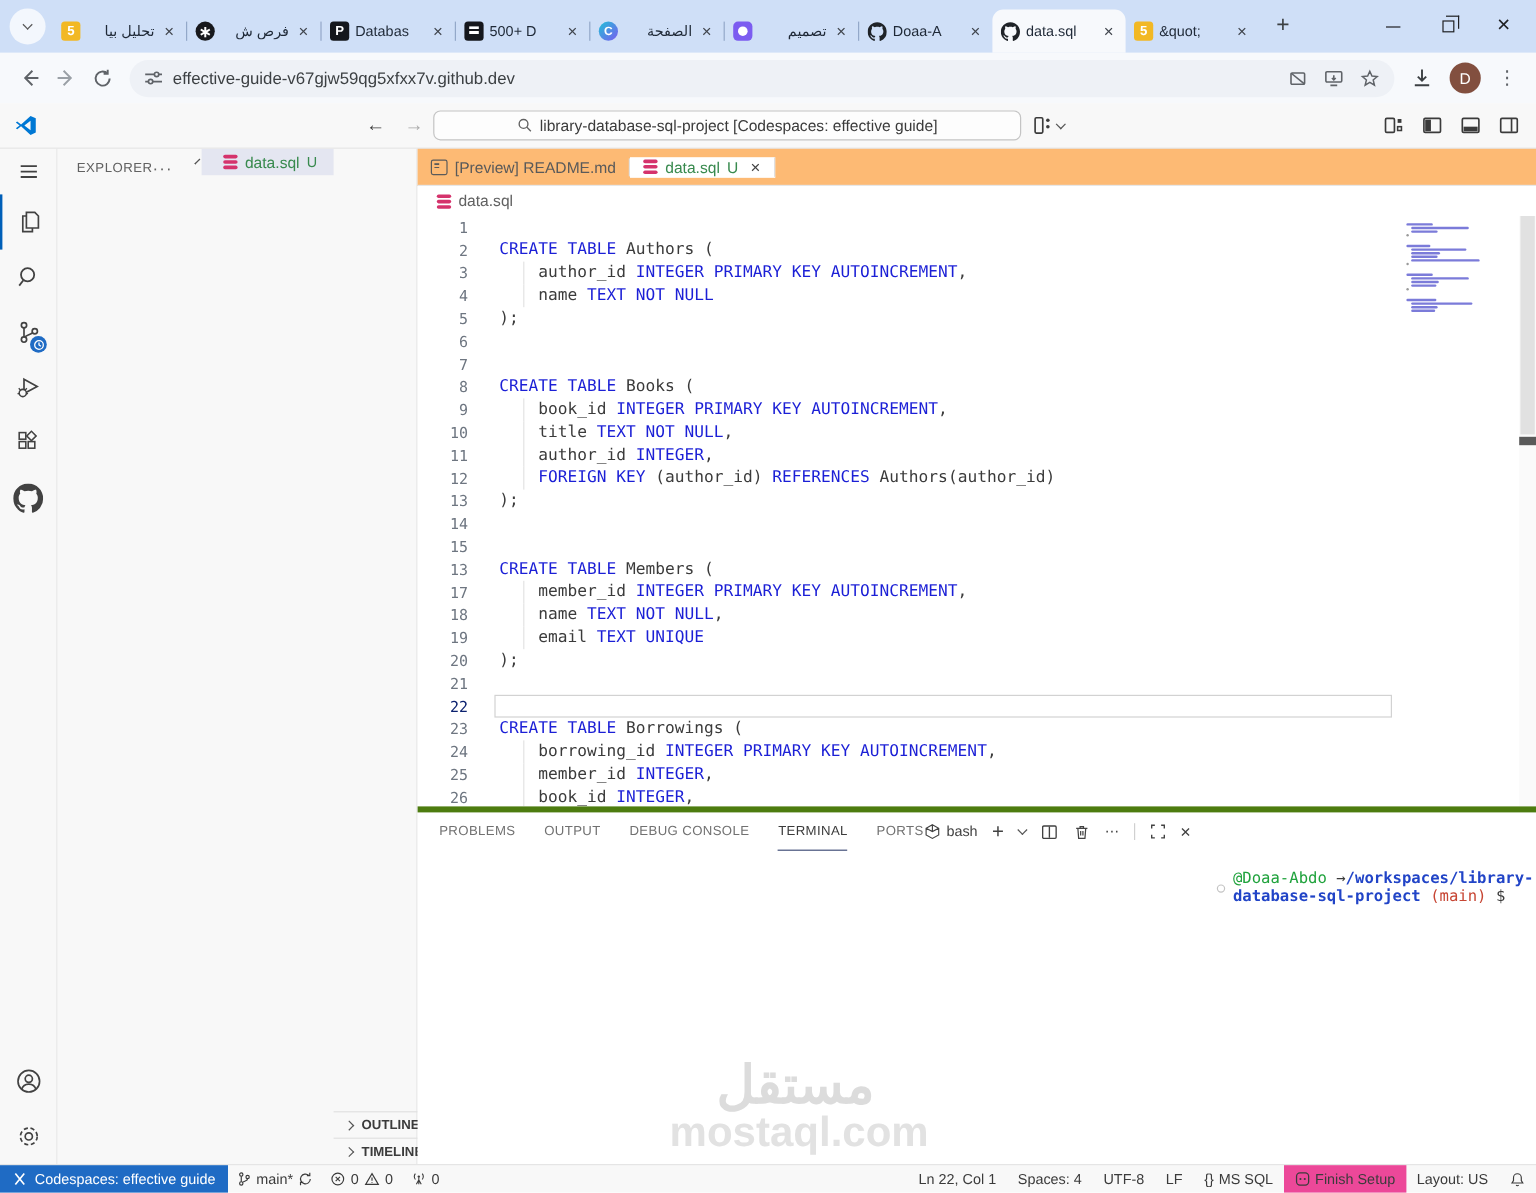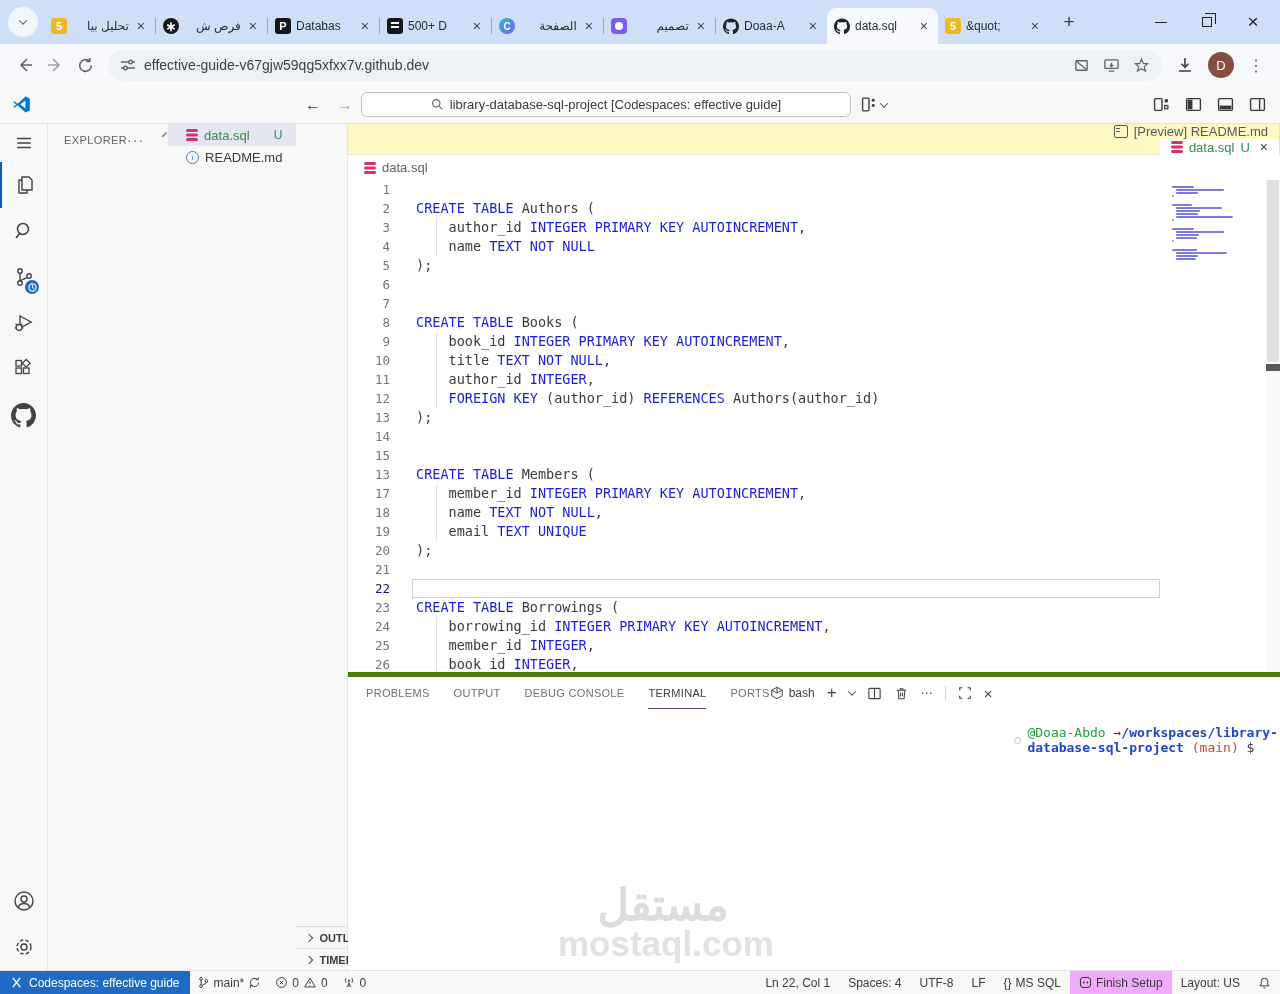--- a/index.html
+++ b/index.html
@@ -75,21 +75,21 @@
   .green { color:#388a4e; }
   .dbicon { width:12px; height:12px; position:relative; flex:0 0 auto; }
   .dbicon::before { content:""; position:absolute; left:0; top:0; width:12px; height:3px; background:#d5336c; border-radius:2px; box-shadow:0 4.5px 0 #d5336c, 0 9px 0 #d5336c; }
   .infoicon { width:13px; height:13px; border:1.3px solid #447fbe; border-radius:50%; color:#447fbe; font-size:9px; font-style:italic; font-family:"Liberation Serif",serif; display:flex; align-items:center; justify-content:center; flex:0 0 auto; }
   .infoicon::before { content:"i"; }
   .sb-bottom { margin-top:auto; }
   .sb-section { height:22px; border-top:1px solid #e0e0e0; display:flex; align-items:center; padding-left:10px; gap:7px; font-weight:bold; font-size:11px; color:#3b3b3b; }
 
   
   .editorcol { flex:1; display:flex; flex-direction:column; min-width:0; }
-  .etabbar { height:31px; background:#fef9c3; display:flex; align-items:flex-end; border-bottom:1px solid #e7e7e7;flex-direction:column; }
+  .etabbar { height:31px; background:#fdba74; display:flex; align-items:center; border-bottom:1px solid #e7e7e7; }
   .etab { display:flex; align-items:center; padding:0 11px; gap:6px; font-size:13px; color:#5a5a5a; border-right:1px solid #e0e0e0; }
   .etab.active { background:#fff; border-bottom:1px solid #fff; margin-bottom:-1px; }
   .etab .eclose { color:#424242; font-size:14px; margin-left:4px; }
   .previcon { width:14px; height:13px; border:1.2px solid #5a5a5a; border-radius:2px; position:relative; flex:0 0 auto; }
   .previcon::after { content:""; position:absolute; left:1.5px; top:2px; width:4px; height:6px; background:linear-gradient(#5a5a5a 1.2px,transparent 1.2px,transparent 2.8px,#5a5a5a 2.8px,#5a5a5a 4px,transparent 4px); }
   .breadcrumb { height:25px; background:#fff; display:flex; align-items:center; gap:6px; padding-left:16px; font-size:13px; color:#616161; }
 
   .codearea { flex:1; background:#fff; position:relative; overflow:hidden; }
   .codelines { font-family:"DejaVu Sans Mono","Liberation Mono",monospace; font-size:13.5px; line-height:19px; }
   .cline { height:19px; display:flex; position:relative; }
@@ -127,21 +127,21 @@
   .watermark { position:absolute; left:558px; top:880px; width:210px; text-align:center; color:#dcdcdc; pointer-events:none; z-index:5; }
   .wm1 { font-size:44px; font-weight:bold; line-height:50px; }
   .wm2 { font-size:35px; font-weight:bold; color:#e2e2e2; line-height:28px; }
 
   
   .statusbar { height:24px; background:#f8f8f8; border-top:1px solid #e5e5e5; display:flex; align-items:center; font-size:12px; color:#3b3b3b; }
   .st-remote { background:#1f6bc4; color:#fff; height:100%; display:flex; align-items:center; gap:6px; padding:0 10px; }
   .st-item { display:flex; align-items:center; gap:4px; padding:0 7px; height:100%; }
   .st-right { margin-left:auto; display:flex; align-items:center; height:100%; }
   .st-right .st-item { padding:0 9px; }
-  .finish { background:#f0abfc; }
+  .finish { background:#ec4899; }
   svg.ic { display:block; }
 </style>
 </head>
 <body>
 
 <div class="win">
 
   <div class="tabstrip">
     <div class="tabsearch">
         <span class="chev down"></span>
@@ -393,24 +393,20 @@
       </div>
       <div class="sb-root">
         <span class="chev down"></span>
         <span>LIBRARY-DATABASE-SQL-PROJECT [CODESPACES: E...</span>
       </div>
       <div id="file-list">
           <div class="filerow sel">
             <span class="dbicon"></span>
             <span class="fname green">data.sql</span>
             <span class="fbadge green">U</span>
-          </div>
-          <div class="filerow">
-            <span class="infoicon"></span>
-            <span class="fname">README.md</span>
           </div>
         </div>
       <div class="sb-bottom" id="sb-sections">
           <div class="sb-section">
             <span class="chev right"></span>
             <span>OUTLINE</span>
           </div>
           <div class="sb-section">
             <span class="chev right"></span>
             <span>TIMELINE</span>

